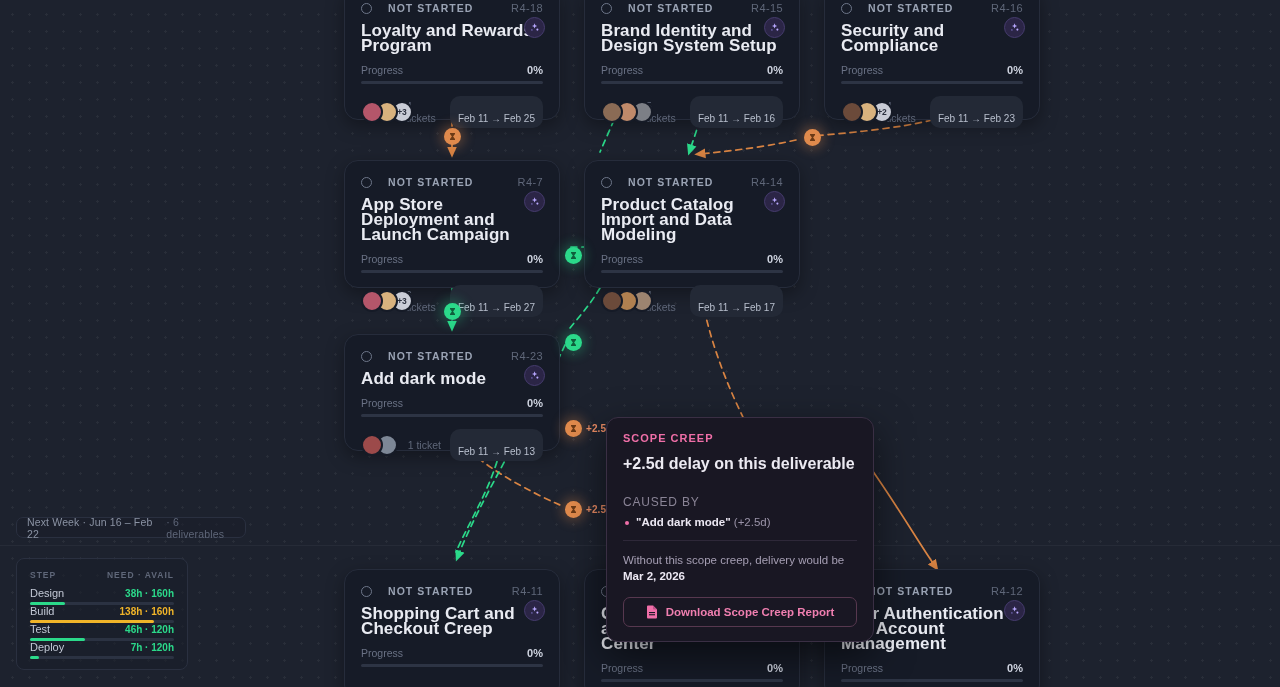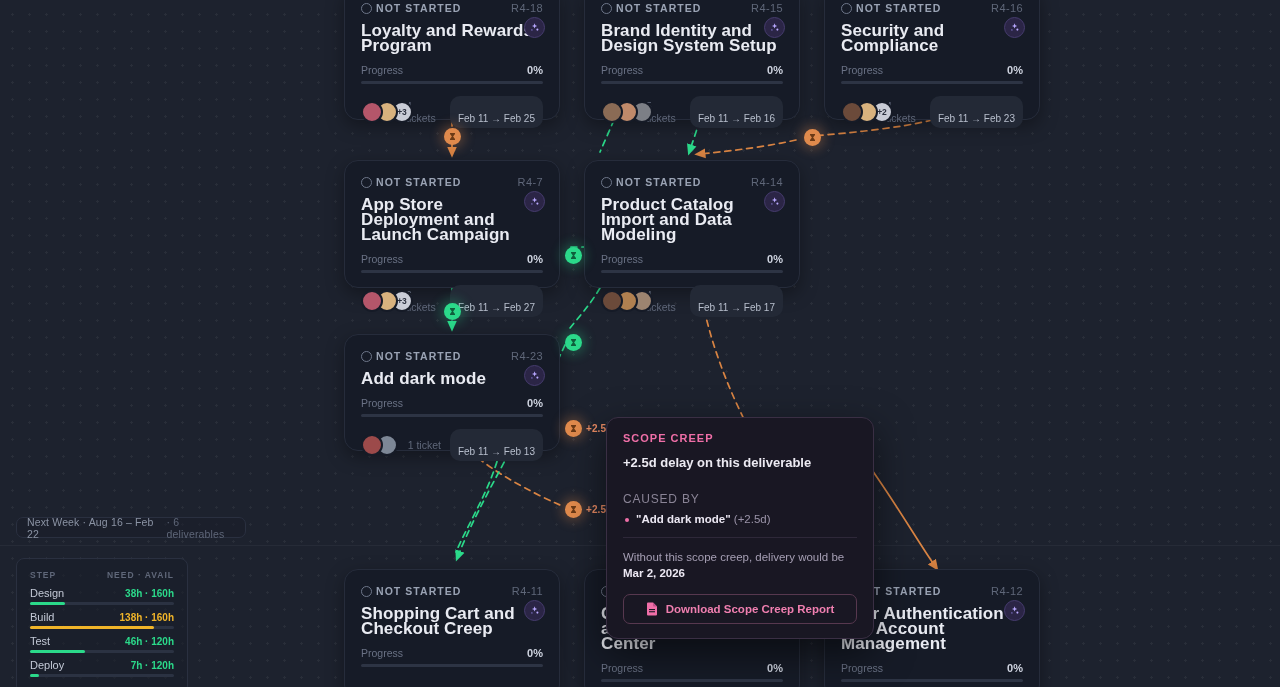--- a/index.html
+++ b/index.html
@@ -25,21 +25,21 @@
   
   .card {
     position: absolute;
     background: #161b27;
     border: 1px solid #262c3b;
     border-radius: 14px;
     padding: 14px 16px 14px 16px;
     box-shadow: 0 6px 18px rgba(0,0,0,0.35);
   }
   .card-head { display: flex; align-items: center; justify-content: space-between; height: 14px; }
-  .status { display: flex; align-items: center; gap: 4px; }
+  .status { display: flex; align-items: center; gap: 16px; }
   .status-ring {
     width: 11px; height: 11px; border-radius: 50%;
     border: 1.6px solid #6b7governor;
     border: 1.6px solid #6d7689;
   }
   .status-text {
     font-size: 10.5px; font-weight: bold; letter-spacing: 1.05px;
     color: #9aa3b4; text-transform: uppercase;
   }
   .card-id { font-size: 11px; color: #5f6779; letter-spacing: .4px; }
@@ -121,42 +121,42 @@
     position: absolute; left: 16px; top: 558px;
     width: 172px; padding: 11px 13px 10px;
     border: 1px solid #2a3040; border-radius: 8px;
     background: rgba(25,30,41,0.6);
   }
   .cap-head {
     display: flex; justify-content: space-between;
     font-size: 8.5px; letter-spacing: 1px; color: #5f6779; font-weight: bold;
     margin-bottom: 7px;
   }
-  .cap-row { margin-bottom: 6px; }
+  .cap-row { }
   .cap-line { display: flex; justify-content: space-between; align-items: baseline; }
   .cap-name { font-size: 11px; color: #c3c9d6; }
   .cap-val { font-size: 10px; font-weight: bold; }
   .cap-track { margin-top: 3px; height: 3px; border-radius: 3px; background: #2b3242; }
   .cap-fill { height: 100%; border-radius: 3px; }
 
   
   #tooltip {
     position: absolute; left: 606px; top: 417px;
     width: 268px;
     background: #191723;
     border: 1px solid #3a2f44;
     border-radius: 12px;
     padding: 14px 16px 14px;
     box-shadow: 0 14px 38px rgba(0,0,0,0.55);
   }
   .tt-kicker {
     font-size: 11px; font-weight: bold; letter-spacing: 1px;
     color: #f06fa8; text-transform: uppercase;
   }
-  .tt-headline { margin-top: 11px; font-size: 13px; font-weight: bold; color: #eceaf2; }
+  .tt-headline { margin-top: 11px; font-size: 16px; font-weight: bold; color: #eceaf2; }
   .tt-sub { margin-top: 22px; font-size: 12px; letter-spacing: .8px; color: #8a8496; font-weight: normal; }
   .tt-list { margin-top: 7px; list-style: none; }
   .tt-list li { font-size: 11.5px; color: #cfc9d8; position: relative; padding-left: 13px; }
   .tt-list li::before {
     content: ""; position: absolute; left: 2px; top: 5px;
     width: 4px; height: 4px; border-radius: 50%; background: #f06fa8;
   }
   .tt-list strong { color: #ece8f3; font-weight: bold; }
   .tt-list .dim { color: #9a93a8; font-weight: normal; }
   .tt-div { height: 1px; background: #2e2839; margin: 12px 0 11px; }
@@ -531,21 +531,21 @@
       <div class="delay-tag" style="left: 586px; top: 423px;">+2.5d</div>
       <div class="edge-badge orange" style="left: 565px; top: 501px;">
         <svg width="9" height="9" viewBox="0 0 9 9">
       <path d="M2 1h5v1.1L5.1 4.5 7 6.9V8H2V6.9l1.9-2.4L2 2.1z" fill="#6b3a16"></path>
     </svg>
       </div>
       <div class="delay-tag" style="left: 586px; top: 504px;">+2.5d</div>
     </div>
 
   <div class="week-pill">
-    <span>Next Week · Aug 16 – Feb 22</span>
+    <span>Next Week · Jun 16 – Feb 22</span>
     <span class="muted" style="margin-left:8px">· 6 deliverables</span>
   </div>
 
   <div class="cap-panel">
     <div class="cap-head">
       <span>STEP</span>
       <span>NEED · AVAIL</span>
     </div>
     <div id="cap-rows">
         <div class="cap-row">

